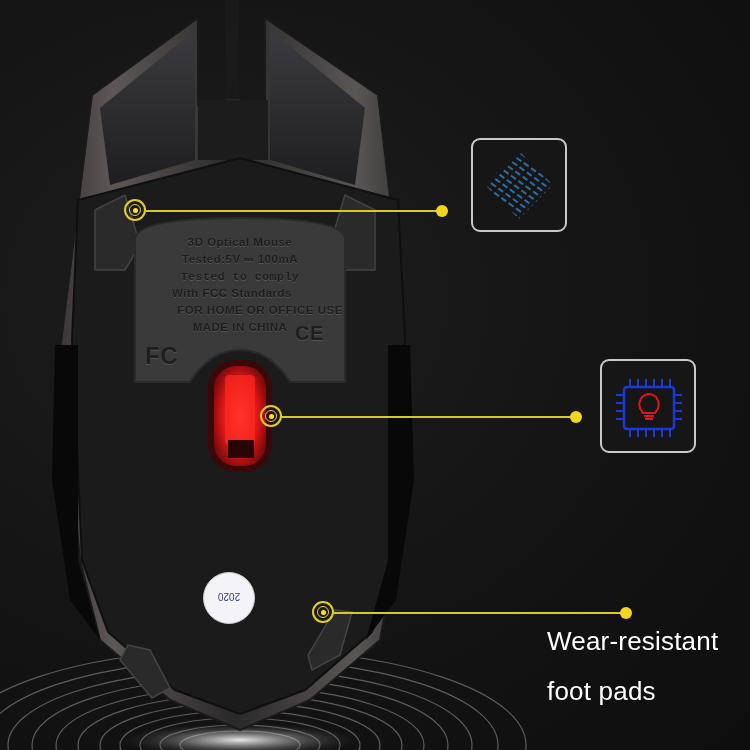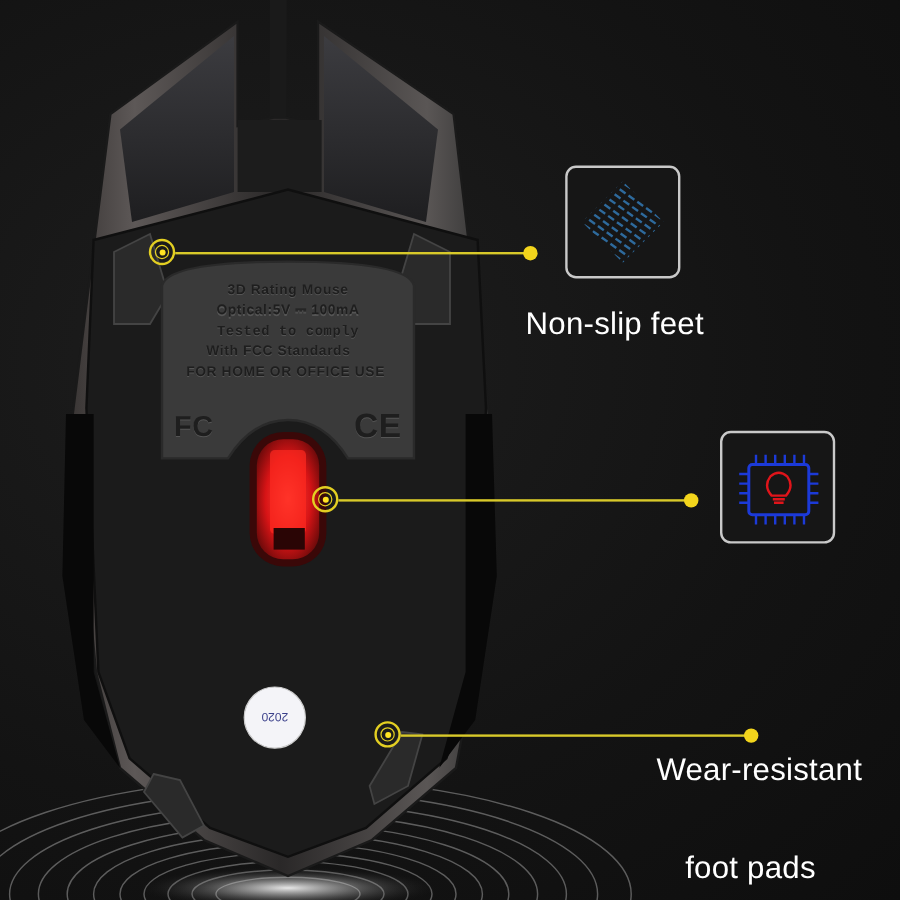--- a/index.html
+++ b/index.html
@@ -87,27 +87,28 @@
 
     <rect x="208" y="360" width="64" height="112" rx="28" fill="#3a0808"></rect>
     <rect x="214" y="366" width="52" height="100" rx="22" fill="url(#redglow)"></rect>
     <rect x="225" y="375" width="30" height="70" rx="4" fill="#ff2a20" opacity="0.7"></rect>
     <rect x="228" y="440" width="26" height="18" fill="#2a0505"></rect>
 
     <path d="M128,645 L150,650 L170,688 L152,698 L120,660 Z" fill="#2a2a2a" stroke="#444" stroke-width="1.5"></path>
     <path d="M352,612 L335,610 L308,655 L312,670 L340,655 Z" fill="#2a2a2a" stroke="#444" stroke-width="1.5"></path>
   </svg>
 
-  <div class="emboss" style="left:135px; top:236px; width:210px;">3D Rating Mouse</div>
-  <div class="emboss" style="left:135px; top:253px; width:210px;">Optical:5V ⎓ 100mA</div>
+  <div class="emboss" style="left:135px; top:236px; width:210px;">3D Optical Mouse</div>
+  <div class="emboss" style="left:135px; top:253px; width:210px;">Tested:5V ⎓ 100mA</div>
   <div class="emboss" style="left:135px; top:270px; width:210px;font-family:Liberation Mono, monospace;">Tested to comply</div>
   <div class="emboss" style="left:135px; top:287px; width:194px;">With FCC Standards</div>
-  <div class="emboss" style="left:123px; top:304px; width:230px;">FOR HOME OR OFFICE USE</div>
+  <div class="emboss" style="left:145px; top:304px; width:230px;">FOR HOME OR OFFICE USE</div>
+  <div class="emboss" style="left:135px; top:321px; width:210px;">MADE IN CHINA</div>
   <div class="emboss" style="left:145px; top:342px; font-size:24px;">FC</div>
-  <div class="emboss" style="left:295px; top:339px; font-size:28px;">CE</div>
+  <div class="emboss" style="left:295px; top:322px; font-size:20px;">CE</div>
 
   <div class="sticker">
     <span class="year">2020</span>
   </div>
 
   <div class="target" style="left:124px; top:199px;"></div>
   <div class="callout-line" style="left:146px; top:210px; width:294px;"></div>
   <div class="end-dot" style="left:436px; top:205px;"></div>
   <div class="icon-box" style="left:471px; top:138px; width:96px; height:94px;">
     <svg width="92" height="90">
@@ -124,21 +125,20 @@
           <line x1="-30" y1="8" x2="30" y2="-2"></line>
           <line x1="-30" y1="14" x2="30" y2="4"></line>
           <line x1="-30" y1="20" x2="30" y2="10"></line>
           <line x1="-30" y1="26" x2="30" y2="16"></line>
           <line x1="-30" y1="32" x2="30" y2="22"></line>
           <line x1="-30" y1="38" x2="30" y2="28"></line>
         </g>
       </g>
     </svg>
   </div>
-  <div class="label" style="left:438px; top:254px;">Non-slip feet</div>
 
   <div class="target" style="left:260px; top:405px;"></div>
   <div class="callout-line" style="left:282px; top:416px; width:294px;"></div>
   <div class="end-dot" style="left:570px; top:411px;"></div>
   <div class="icon-box" style="left:600px; top:359px; width:96px; height:94px;">
     <svg width="92" height="90">
       <rect x="22" y="26" width="50" height="42" rx="3" fill="none" stroke="#1c3ad8" stroke-width="2.5"></rect>
       <g stroke="#1c3ad8" stroke-width="2">
         <line x1="28" y1="18" x2="28" y2="26"></line>
           <line x1="36" y1="18" x2="36" y2="26"></line>
@@ -166,14 +166,14 @@
         <line x1="42" y1="55" x2="52" y2="55"></line>
         <line x1="43" y1="58" x2="51" y2="58"></line>
       </g>
     </svg>
   </div>
 
   <div class="target" style="left:312px; top:601px;"></div>
   <div class="callout-line" style="left:334px; top:612px; width:290px;"></div>
   <div class="end-dot" style="left:620px; top:607px;"></div>
   <div class="label" style="left:547px; top:626px;">Wear-resistant</div>
-  <div class="label" style="left:571px; top:676px;margin-top:32px;">foot pads</div>
+  <div class="label" style="left:547px; top:676px;">foot pads</div>
 </div>
 
 </body></html>

